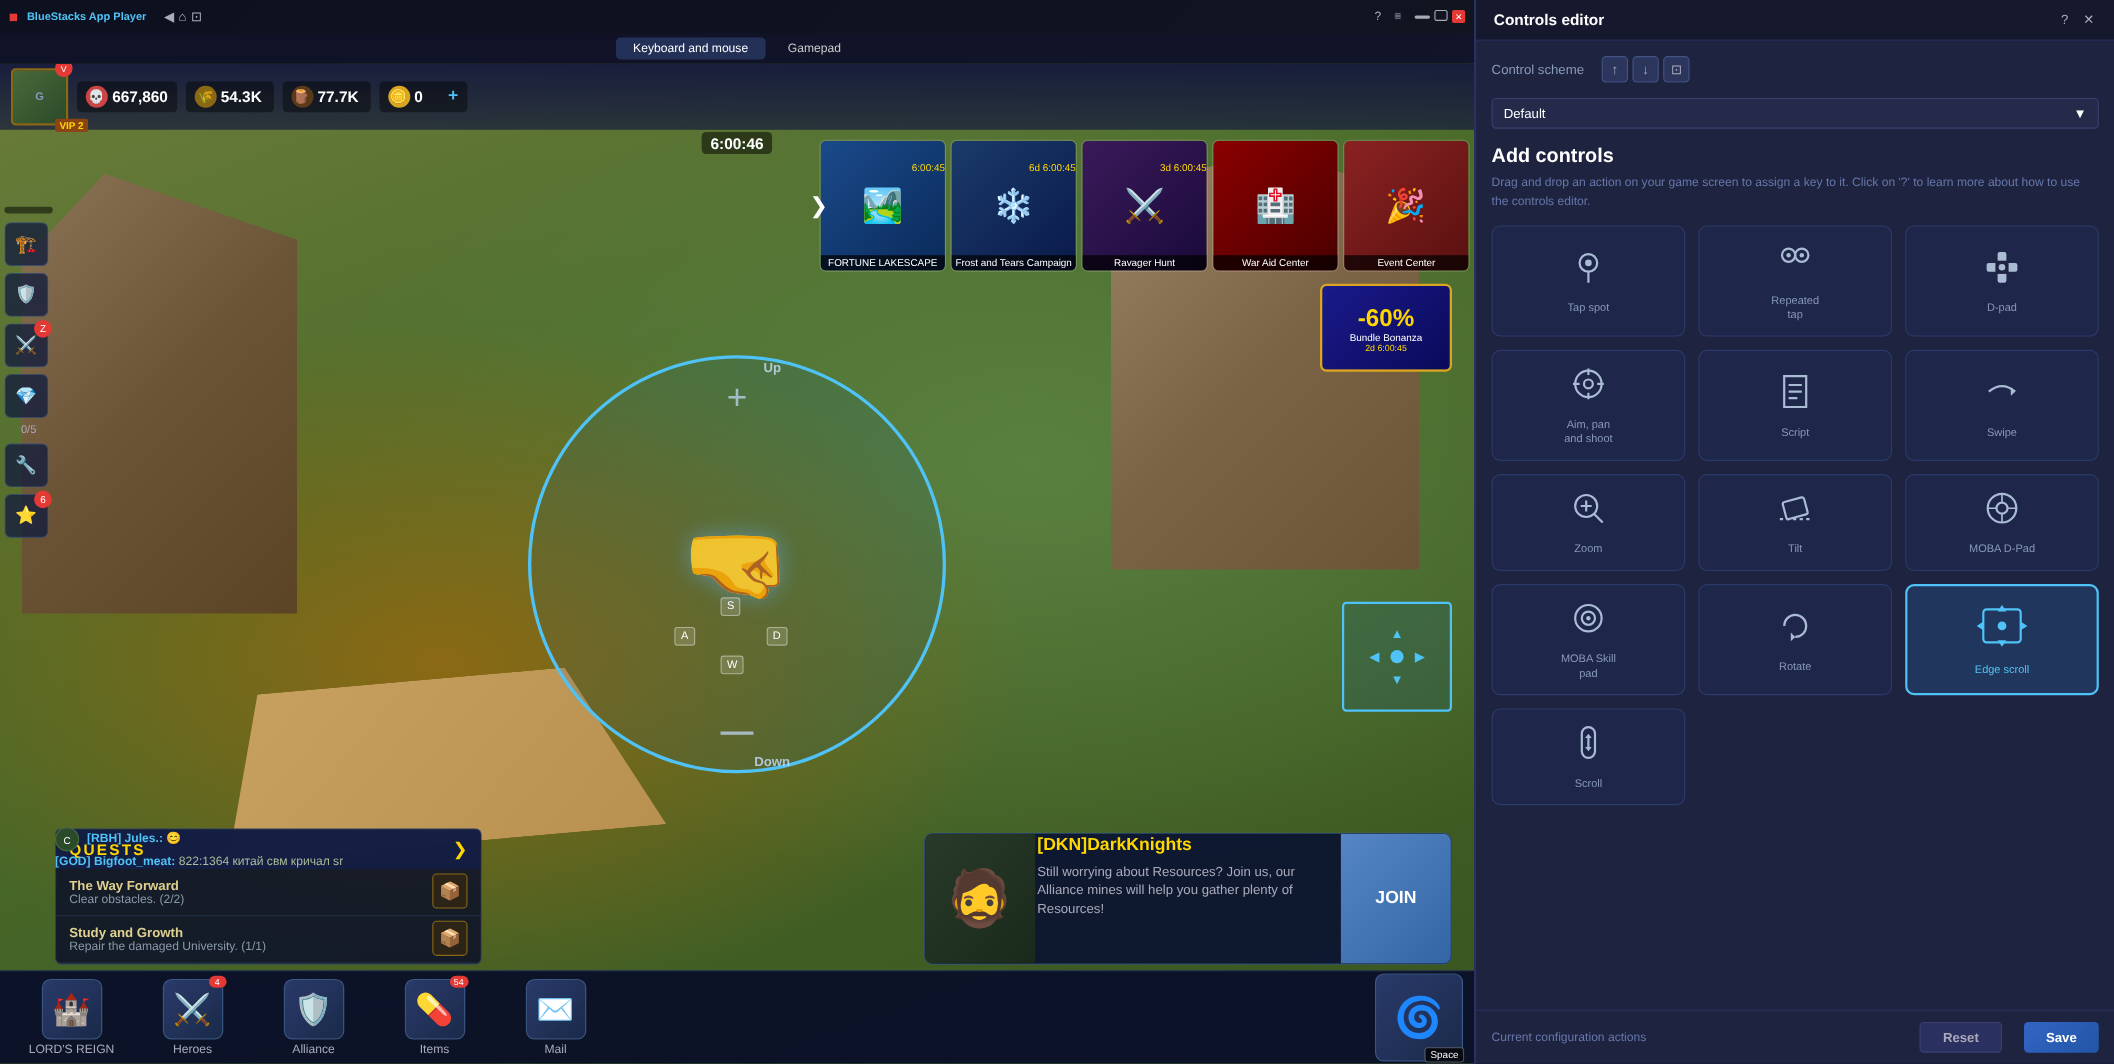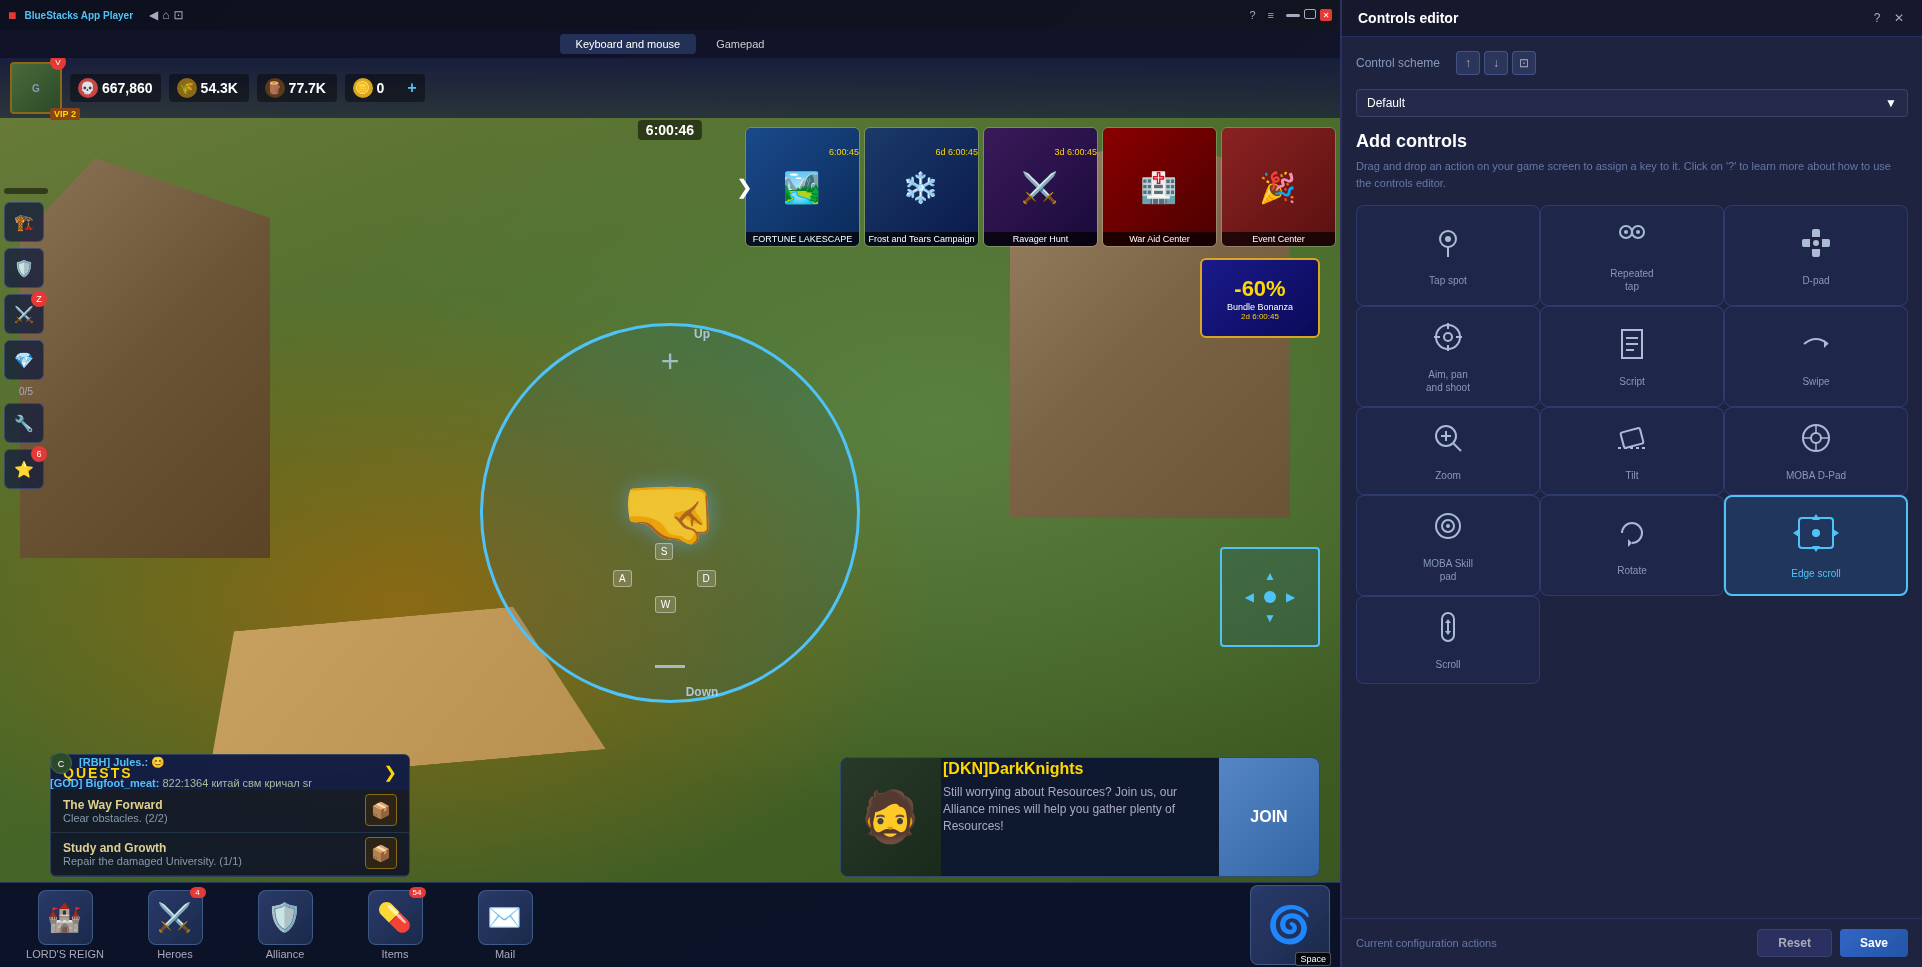--- a/index.html
+++ b/index.html
@@ -409,21 +409,21 @@
       font-size: 9px;
       padding: 1px 4px;
       border-radius: 3px;
       margin-top: 32px;
     }
 
     
     .quest-panel {
       position: absolute;
       left: 50px; bottom: 90px;
-      width: 360px;
+      width: 388px;
       background: rgba(10,15,40,0.85);
       border: 1px solid rgba(100,150,200,0.3);
       border-radius: 6px;
       z-index: 50;
       overflow: hidden;
     }
     .quest-header {
       background: rgba(20,30,70,0.9);
       padding: 8px 12px;
       display: flex; align-items: center; justify-content: space-between;
@@ -649,20 +649,21 @@
       color: #6677aa;
       font-size: 11px;
       line-height: 1.5;
       margin-bottom: 14px;
     }
 
     
     .controls-grid {
       display: grid;
       grid-template-columns: repeat(3, 1fr);
+      gap: 12px;
       margin-bottom: 16px;
     }
     .ctrl-btn {
       display: flex; flex-direction: column;
       align-items: center; justify-content: center;
       gap: 6px;
       padding: 12px 8px;
       background: rgba(30,40,80,0.6);
       border: 1px solid rgba(60,80,140,0.5);
       border-radius: 8px;
@@ -692,21 +693,21 @@
       border-top: 1px solid #2a3060;
       display: flex;
       align-items: center;
       justify-content: space-between;
     }
     .footer-label {
       color: #6677aa;
       font-size: 11px;
     }
     .footer-btns {
-      display: flex; gap: 8px;
+      display: flex; gap: 20px;
     }
     .footer-btn {
       padding: 6px 20px;
       border-radius: 4px;
       font-size: 12px;
       font-weight: bold;
       cursor: pointer;
     }
     .footer-btn.reset {
       background: #2a3060;

